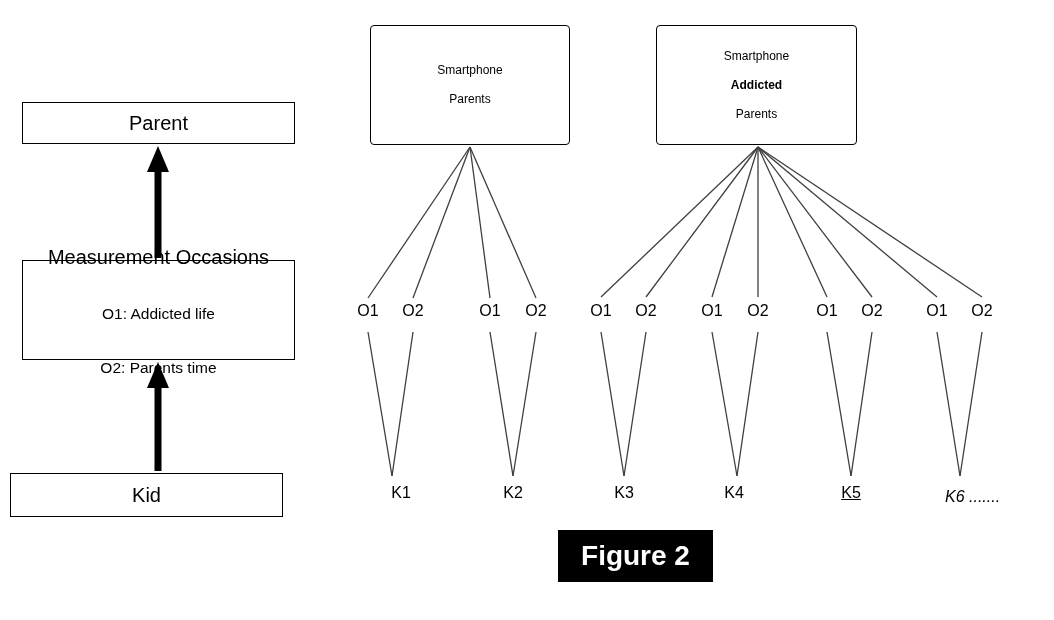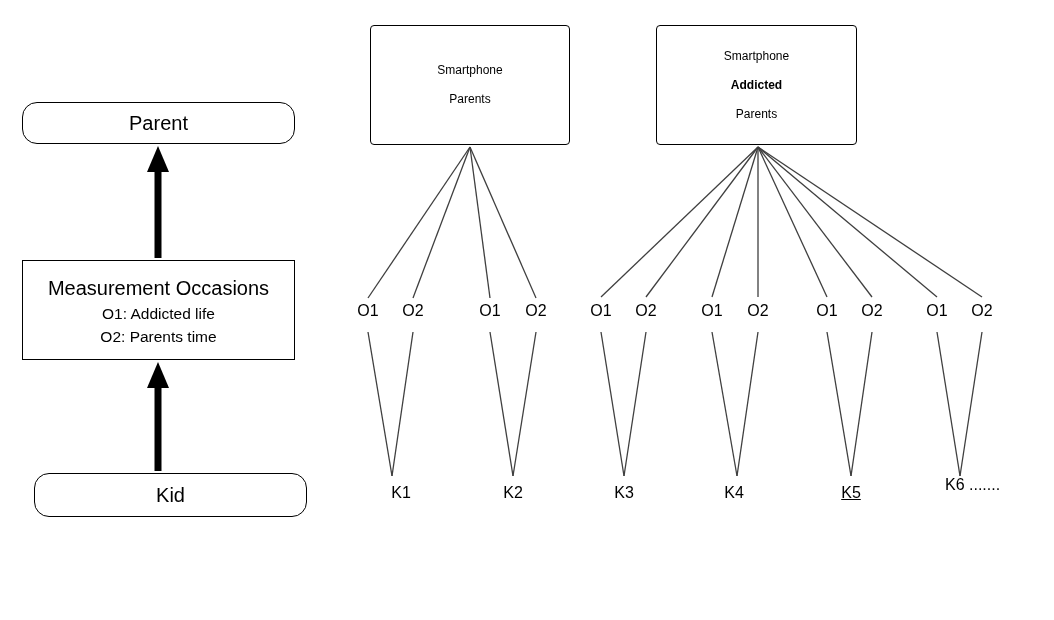--- a/index.html
+++ b/index.html
@@ -26,29 +26,29 @@
   .box {
     position: absolute;
     border: 1.5px solid #000000;
     background: #ffffff;
     box-sizing: border-box;
     display: flex;
     align-items: center;
     justify-content: center;
     text-align: center;
   }
-  .plain-box { font-size: 20px; border-radius: 15px; }
+  .plain-box { font-size: 20px; }
   .rounded-box {
     border-radius: 4px;
     flex-direction: column;
     font-size: 12px;
     line-height: 29px;
   }
   .rounded-box .bold-line { font-weight: bold; }
-  .mo-box { flex-direction: column; }
+  .mo-box { flex-direction: column; gap: 31px; }
   .mo-title { font-size: 20px; line-height: 28px; margin-top: 2px; }
   .mo-item  { font-size: 15.5px; line-height: 23px; }
   .node-label {
     position: absolute;
     transform: translateX(-50%);
     font-size: 16px;
     white-space: nowrap;
   }
   .kid-last {
     transform: none;
@@ -117,21 +117,21 @@
   <div class="box plain-box" style="left:22px; top:102px; width:273px; height:42px;">
     <span>Parent</span>
   </div>
 
   <div class="box mo-box" style="left:22px; top:260px; width:273px; height:100px;">
     <div class="mo-title">Measurement Occasions</div>
     <div class="mo-item">O1: Addicted life</div>
     <div class="mo-item">O2: Parents time</div>
   </div>
 
-  <div class="box plain-box" style="left:34px; top:473px; width:273px; height:44px;text-align:center;">
+  <div class="box plain-box" style="left:10px; top:473px; width:273px; height:44px;text-align:center;">
     <span>Kid</span>
   </div>
 
   <div class="box rounded-box" style="left:370px; top:25px; width:200px; height:120px;">
     <div>Smartphone</div>
     <div>Parents</div>
   </div>
 
   <div class="box rounded-box" style="left:656px; top:25px; width:201px; height:120px;">
     <div>Smartphone</div>
@@ -150,16 +150,19 @@
   <div class="node-label" style="left:827px; top:302px;">O1</div>
   <div class="node-label" style="left:872px; top:302px;">O2</div>
   <div class="node-label" style="left:937px; top:302px;">O1</div>
   <div class="node-label" style="left:982px; top:302px;">O2</div>
 
   <div class="node-label" style="left:401px; top:484px;">K1</div>
   <div class="node-label" style="left:513px; top:484px;">K2</div>
   <div class="node-label" style="left:624px; top:484px;">K3</div>
   <div class="node-label" style="left:734px; top:484px;">K4</div>
   <div class="node-label" style="left:851px; top:484px;text-decoration:underline;">K5</div>
-  <div class="node-label kid-last" style="left:945px; top:476px;">K6 .......</div>
+  <div class="node-label kid-last" style="left:945px; top:488px;font-style:italic;">K6 .......</div>
 
+  <div class="caption-box" style="left:558px; top:530px; width:155px; height:52px;">
+    <span>Figure 2</span>
+  </div>
 
 </div>
 
 </body></html>

